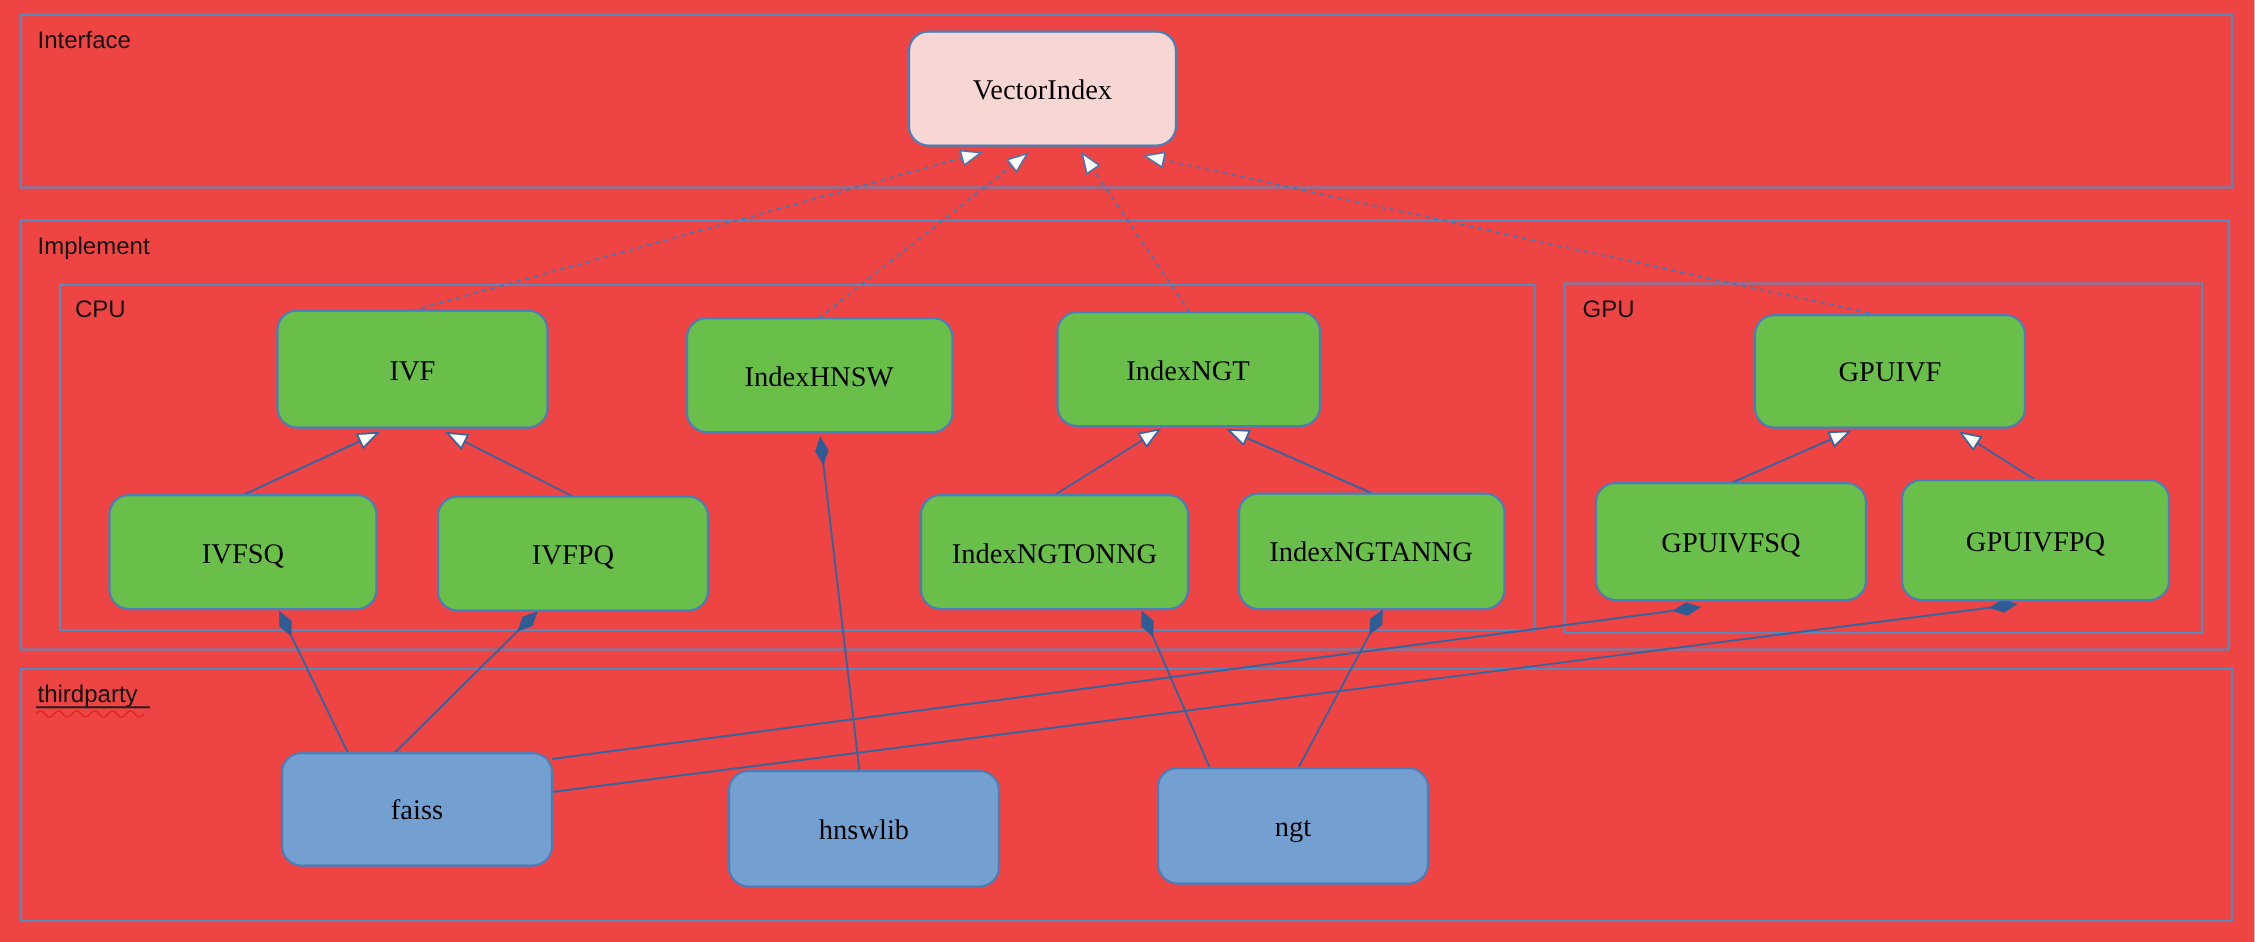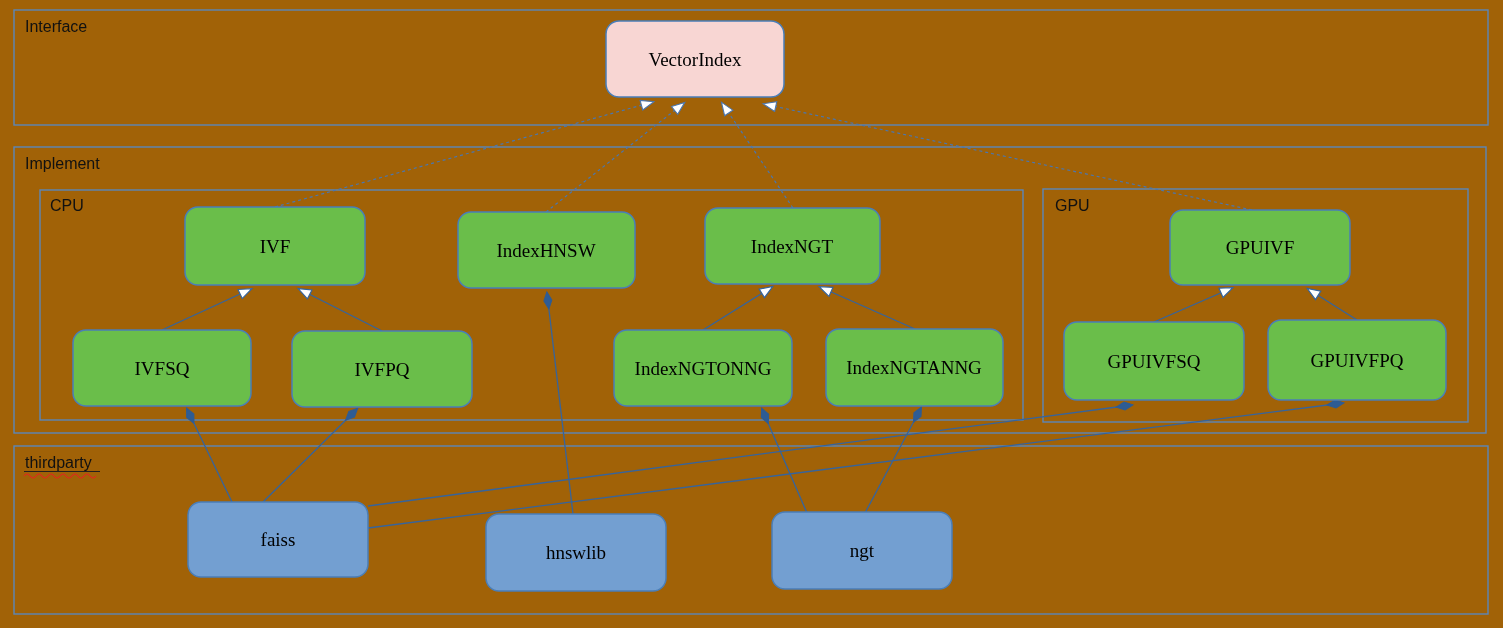--- a/index.html
+++ b/index.html
@@ -1,20 +1,20 @@
 <!DOCTYPE html>
 <html><head>
 <meta charset="utf-8">
 <style>
   html, body { margin: 0; padding: 0; background: #ffffff; }
   .stage {
     position: relative;
     width: 1503px;
     height: 628px;
-    background: #a16207;
+    background: #ef4444;
     font-family: "Liberation Sans", sans-serif;
   }
   svg { display: block; }
   .container-frame { fill: none; stroke: #5b87ba; stroke-width: 1.4; }
   .container-label {
     font-family: "Liberation Sans", sans-serif;
     font-size: 16px;
     fill: #111111;
   }
   .node {

